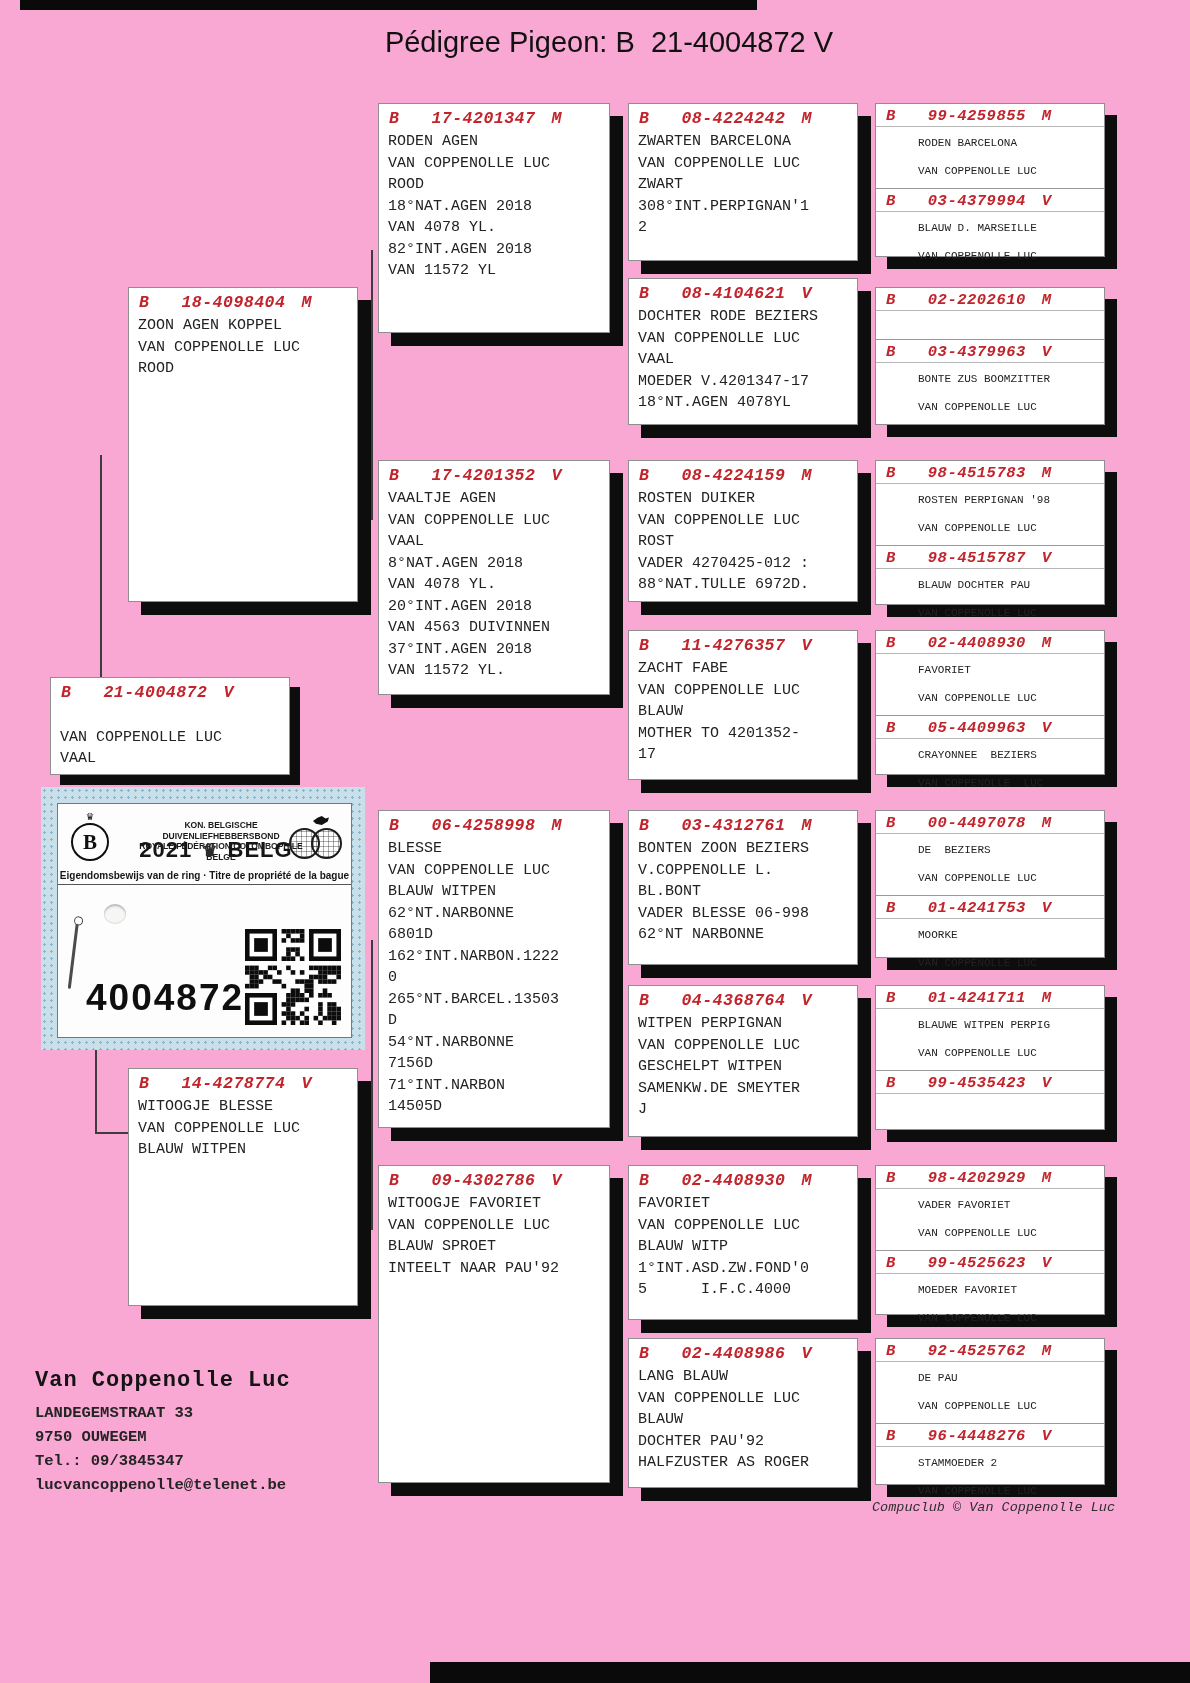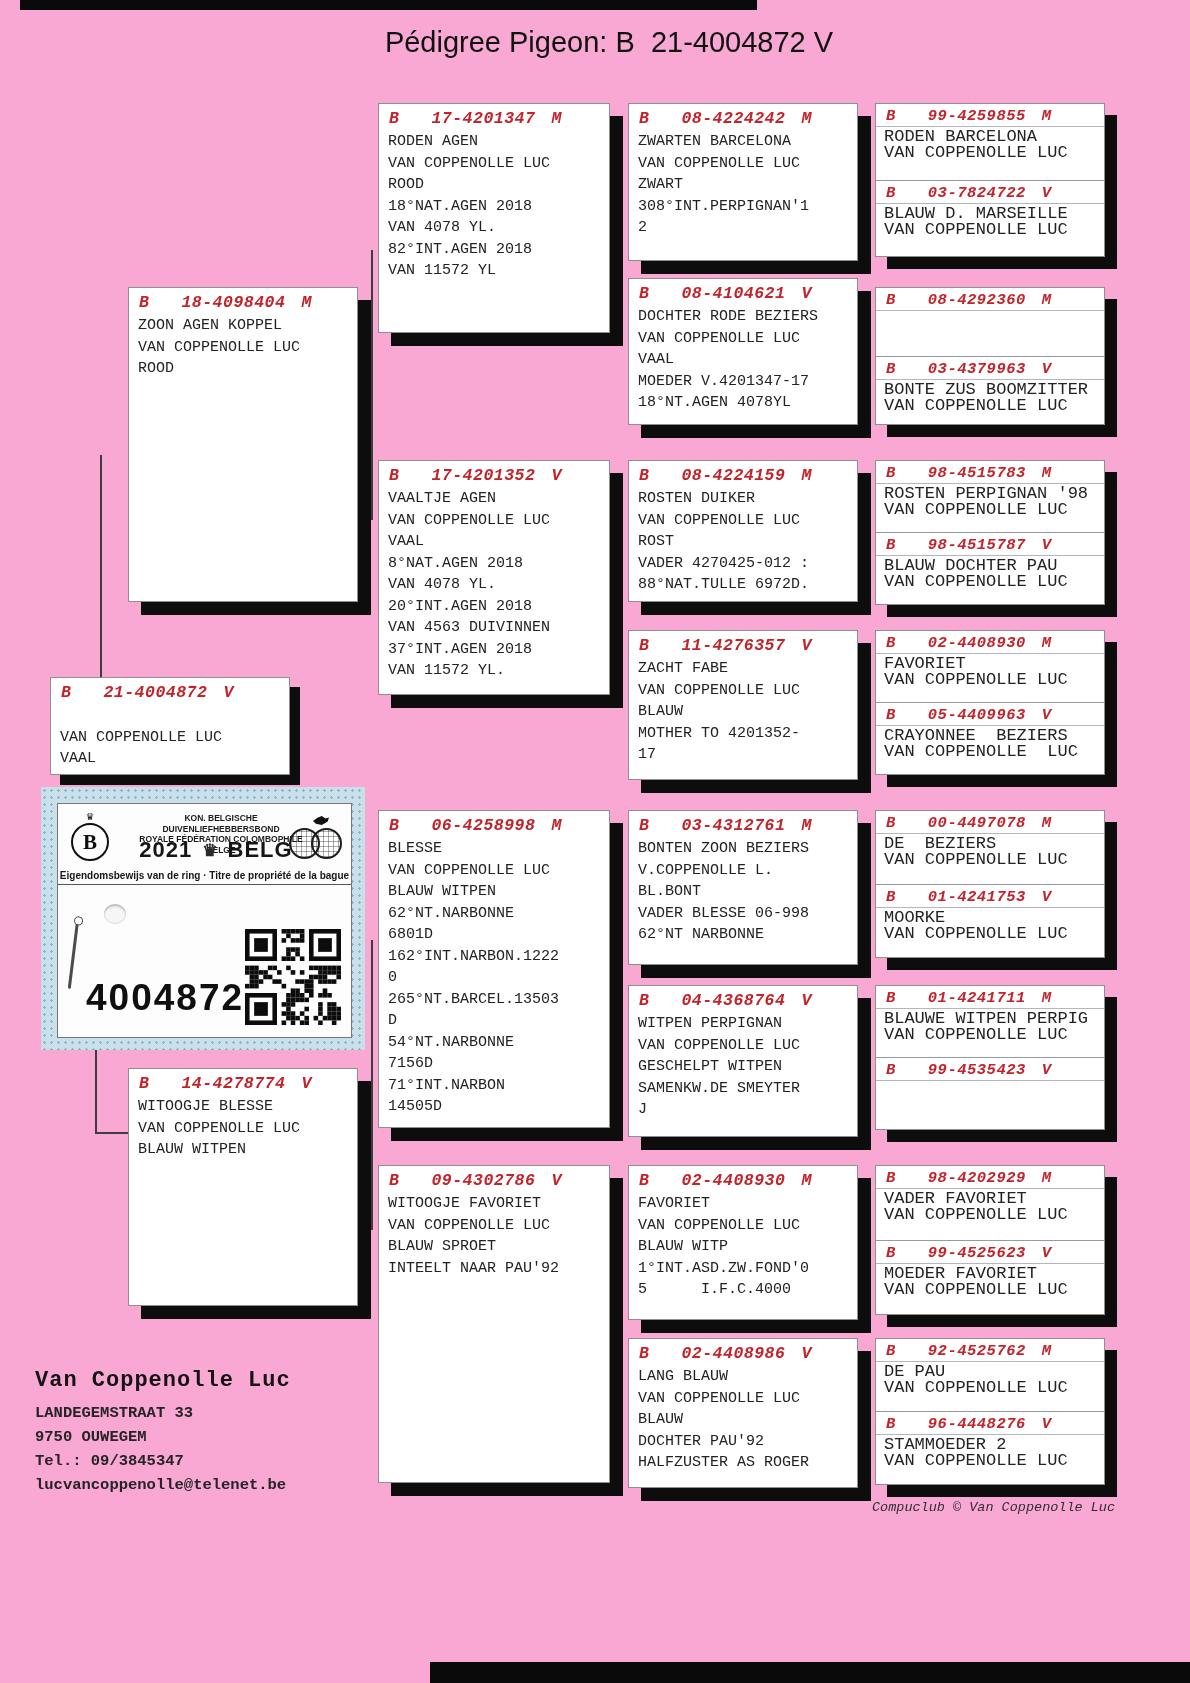--- a/index.html
+++ b/index.html
@@ -16,28 +16,28 @@
         color:#c2242c;font-weight:bold;font-style:italic;font-size:16.5px;letter-spacing:.5px;white-space:pre;}
   .ring .rc{margin-right:32px;}
   .ring .rs{margin-left:16px;}
   .pbody{padding:1px 9px 4px 9px;font-size:15px;line-height:21.5px;white-space:pre-wrap;color:#222;}
   
   .pair{position:absolute;background:#fff;border:1px solid #8f8f8f;box-sizing:border-box;
         box-shadow:12px 12px 0 #0d0d0d;display:flex;flex-direction:column;}
   .sub{flex:1;display:flex;flex-direction:column;}
   .sub + .sub{border-top:1px solid #9a9a9a;}
   .sub .ring{padding:3px 10px 1px 10px;font-size:15.5px;border-bottom:1px solid #b7b7b7;}
-  .sub .pbody{font-size:17px;line-height:16px;padding:2px 8px 3px 8px;}
+  .sub .pbody{font-size:11px;line-height:28px;padding:2px 8px 3px 8px;margin-left:34px;}
   
   .cn{position:absolute;background:#3d3d3d;}
   
   #cert{position:absolute;left:41px;top:787px;width:324px;height:263px;background:#c9dfe9;
         background-image:radial-gradient(#87b4c9 1px,rgba(0,0,0,0) 1.3px);background-size:7px 7px;}
   #cert-card{position:absolute;left:16px;top:16px;right:13px;bottom:12px;background:#fdfdfd;border:1px solid #777;}
-  .fed{position:absolute;left:68px;top:9px;width:190px;text-align:center;
+  .fed{position:absolute;left:68px;top:16px;width:190px;text-align:center;
        font-family:"Liberation Sans",sans-serif;font-size:8.5px;font-weight:bold;line-height:10.5px;color:#1a1a1a;}
   #yearrow{position:absolute;left:58px;top:33px;width:200px;display:flex;justify-content:center;align-items:center;gap:10px;
        font-family:"Liberation Sans",sans-serif;font-size:22px;font-weight:800;color:#151515;letter-spacing:1px;}
   #yearrow .crown{font-size:17px;color:#2b2b2b;letter-spacing:0;}
   #ownline{position:absolute;left:0;right:0;top:66px;text-align:center;border-bottom:1px solid #555;padding-bottom:3px;
        font-family:"Liberation Sans",sans-serif;font-size:10px;font-weight:bold;color:#161616;}
   #kbdb{position:absolute;left:10px;top:8px;width:44px;height:52px;text-align:center;}
   #kbdb .crown-sm{font-size:12px;line-height:10px;display:block;color:#111;}
   #kbdb .circle-b{width:34px;height:34px;margin:1px auto 0;border:2.5px solid #0f0f0f;border-radius:50%;
        display:flex;align-items:center;justify-content:center;font-family:"Liberation Serif",serif;
@@ -221,28 +221,28 @@
 HALFZUSTER AS ROGER</div>
   </div>
 
   <div class="pair" style="left:875px;top:103px;width:230px;height:154px">
     <div class="sub">
       <div class="ring"><span class="rc">B</span><span class="rn">99-4259855</span><span class="rs">M</span></div>
       <div class="pbody">RODEN BARCELONA
 VAN COPPENOLLE LUC</div>
     </div>
     <div class="sub">
-      <div class="ring"><span class="rc">B</span><span class="rn">03-7824722</span><span class="rs">V</span></div>
+      <div class="ring"><span class="rc">B</span><span class="rn">03-4379994</span><span class="rs">V</span></div>
       <div class="pbody">BLAUW D. MARSEILLE
 VAN COPPENOLLE LUC</div>
     </div>
   </div>
   <div class="pair" style="left:875px;top:287px;width:230px;height:138px">
     <div class="sub">
-      <div class="ring"><span class="rc">B</span><span class="rn">08-4292360</span><span class="rs">M</span></div>
+      <div class="ring"><span class="rc">B</span><span class="rn">02-2202610</span><span class="rs">M</span></div>
     </div>
     <div class="sub">
       <div class="ring"><span class="rc">B</span><span class="rn">03-4379963</span><span class="rs">V</span></div>
       <div class="pbody">BONTE ZUS BOOMZITTER
 VAN COPPENOLLE LUC</div>
     </div>
   </div>
   <div class="pair" style="left:875px;top:460px;width:230px;height:145px">
     <div class="sub">
       <div class="ring"><span class="rc">B</span><span class="rn">98-4515783</span><span class="rs">M</span></div>

